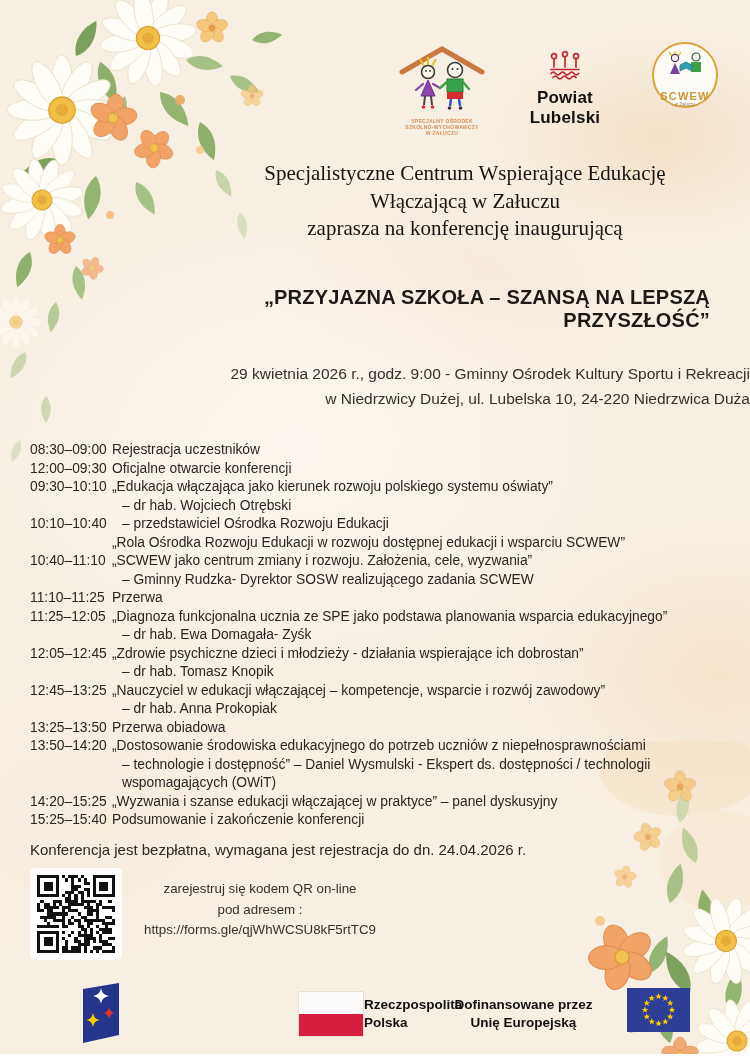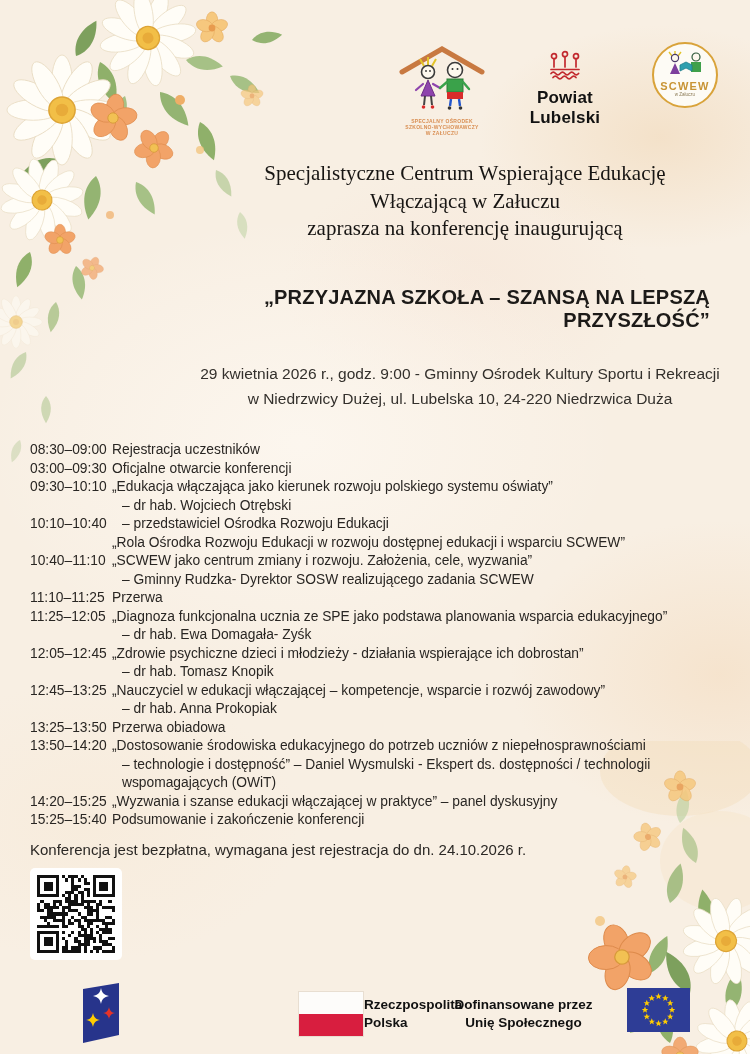--- a/index.html
+++ b/index.html
@@ -24,28 +24,28 @@
   .fl-br{left:530px;top:741px}
   .content{position:absolute;inset:0;z-index:2}
 
   
   .logo-sosw{position:absolute;left:398px;top:44px;width:88px;text-align:center}
   .sosw-caption{font-size:5px;line-height:6px;color:var(--sosw-orange);letter-spacing:.3px;font-weight:700;margin-top:2px}
   .logo-powiat{position:absolute;left:500px;top:50px;width:130px;text-align:center}
   .powiat-label{font-size:17px;font-weight:700;color:#121212;margin-top:4px;letter-spacing:.2px}
   .logo-scwew{position:absolute;left:652px;top:42px;width:66px;height:66px;border-radius:50%;
     background:#fdfbf5;border:2.5px solid var(--scwew-gold);text-align:center;padding-top:6px}
-  .scwew-word{font-size:11px;font-weight:700;color:#c89435;letter-spacing:1.2px;margin-top:0}
+  .scwew-word{font-size:11px;font-weight:700;color:#c89435;letter-spacing:1.2px;margin-top:10px}
   .scwew-sub{font-size:4.5px;color:#8a7a55}
 
   .intro{position:absolute;left:150px;top:160px;width:630px;text-align:center;
     font-family:"Liberation Serif",serif;font-size:21px;line-height:27.5px;color:#171513}
   .title{position:absolute;left:140px;top:286px;width:570px;text-align:right;
     font-size:20px;font-weight:700;color:#1c1a18;letter-spacing:.2px}
-  .datewhere{position:absolute;left:170px;top:361px;width:580px;text-align:center;
+  .datewhere{position:absolute;left:170px;top:361px;width:580px;text-align:right;
     font-size:15.5px;line-height:25px;color:#33302c}
 
   .agenda{position:absolute;left:30px;top:441px;width:702px;font-size:13.8px;line-height:18.5px;color:#292623}
   .agenda-row{display:flex}
   .agenda-time{flex:0 0 82px}
   .agenda-lines{flex:1}
   .agenda-line.cont{padding-left:10px}
 
   .note{position:absolute;left:30px;top:841px;font-size:15px;color:#2b2825}
   .qr-card{position:absolute;left:30px;top:868px;width:92px;height:92px;background:#ffffff;border-radius:5px;
@@ -248,21 +248,21 @@
     </div>
 
     <div class="agenda">
         <div class="agenda-row">
           <span class="agenda-time">08:30–09:00</span>
           <div class="agenda-lines">
             <div class="agenda-line">Rejestracja uczestników</div>
           </div>
         </div>
         <div class="agenda-row">
-          <span class="agenda-time">03:00–09:30</span>
+          <span class="agenda-time">12:00–09:30</span>
           <div class="agenda-lines">
             <div class="agenda-line">Oficjalne otwarcie konferencji</div>
           </div>
         </div>
         <div class="agenda-row">
           <span class="agenda-time">09:30–10:10</span>
           <div class="agenda-lines">
             <div class="agenda-line">„Edukacja włączająca jako kierunek rozwoju polskiego systemu oświaty”</div>
             <div class="agenda-line cont">– dr hab. Wojciech Otrębski</div>
           </div>
@@ -329,21 +329,21 @@
           </div>
         </div>
         <div class="agenda-row">
           <span class="agenda-time">15:25–15:40</span>
           <div class="agenda-lines">
             <div class="agenda-line">Podsumowanie i zakończenie konferencji</div>
           </div>
         </div>
       </div>
 
-    <div class="note">Konferencja jest bezpłatna, wymagana jest rejestracja do dn. 24.10.2026 r.</div>
+    <div class="note">Konferencja jest bezpłatna, wymagana jest rejestracja do dn. 24.04.2026 r.</div>
 
     <div class="qr-card">
       <div class="qr-grid">
           <b></b>
           <b></b>
           <b></b>
           <b></b>
           <b></b>
           <b></b>
           <b></b>
@@ -959,20 +959,25 @@
           <i></i>
           <b></b>
           <i></i>
           <b></b>
           <i></i>
           <b></b>
           <b></b>
           <b></b>
           <b></b>
         </div>
+    </div>
+    <div class="qr-caption">
+      <div>zarejestruj się kodem QR on-line</div>
+      <div>pod adresem :</div>
+      <div>https://forms.gle/qjWhWCSU8kF5rtTC9</div>
     </div>
 
   </div>
 
   <div class="footer">
     <svg class="funds-logo" width="44" height="64" viewBox="0 0 44 64">
       <path d="M7,7 L43,1 L43,53 L7,61 Z" fill="var(--funds-navy)"></path>
       <path d="M25,6 C26,11 28,13 33,14 C28,15 26,17 25,22 C24,17 22,15 17,14 C22,13 24,11 25,6 Z" fill="#ffffff"></path>
       <path d="M17,31 C18,35.5 19.8,37.3 24,38 C19.8,38.7 18,40.5 17,45 C16,40.5 14.2,38.7 10,38 C14.2,37.3 16,35.5 17,31 Z" fill="var(--star-yellow)"></path>
       <path d="M33,25 C33.9,29 35.5,30.6 39,31 C35.5,31.4 33.9,33 33,37 C32.1,33 30.5,31.4 27,31 C30.5,30.6 32.1,29 33,25 Z" fill="#e63329"></path>
@@ -982,21 +987,21 @@
       <div class="w"></div>
         <div class="r"></div>
     </div>
     <div class="pl-text">
       <div>Rzeczpospolita</div>
       <div>Polska</div>
     </div>
 
     <div class="eu-text">
       <div>Dofinansowane przez</div>
-      <div>Unię Społecznego</div>
+      <div>Unię Europejską</div>
     </div>
     <svg class="eu-flag" width="63" height="44" viewBox="0 0 63 44">
       <rect width="63" height="44" fill="var(--eu-blue)"></rect>
       <g id="eu-stars" fill="var(--star-yellow)">
           <path d="M0,-3.4 L0.99,-1.05 L3.23,-1.05 L1.42,0.4 L2.0,2.75 L0,1.3 L-2.0,2.75 L-1.42,0.4 L-3.23,-1.05 L-0.99,-1.05 Z" transform="translate(31.5,8.5)"></path>
           <path d="M0,-3.4 L0.99,-1.05 L3.23,-1.05 L1.42,0.4 L2.0,2.75 L0,1.3 L-2.0,2.75 L-1.42,0.4 L-3.23,-1.05 L-0.99,-1.05 Z" transform="translate(38.3,10.3)"></path>
           <path d="M0,-3.4 L0.99,-1.05 L3.23,-1.05 L1.42,0.4 L2.0,2.75 L0,1.3 L-2.0,2.75 L-1.42,0.4 L-3.23,-1.05 L-0.99,-1.05 Z" transform="translate(43.2,15.2)"></path>
           <path d="M0,-3.4 L0.99,-1.05 L3.23,-1.05 L1.42,0.4 L2.0,2.75 L0,1.3 L-2.0,2.75 L-1.42,0.4 L-3.23,-1.05 L-0.99,-1.05 Z" transform="translate(45.0,22.0)"></path>
           <path d="M0,-3.4 L0.99,-1.05 L3.23,-1.05 L1.42,0.4 L2.0,2.75 L0,1.3 L-2.0,2.75 L-1.42,0.4 L-3.23,-1.05 L-0.99,-1.05 Z" transform="translate(43.2,28.7)"></path>
           <path d="M0,-3.4 L0.99,-1.05 L3.23,-1.05 L1.42,0.4 L2.0,2.75 L0,1.3 L-2.0,2.75 L-1.42,0.4 L-3.23,-1.05 L-0.99,-1.05 Z" transform="translate(38.3,33.7)"></path>

